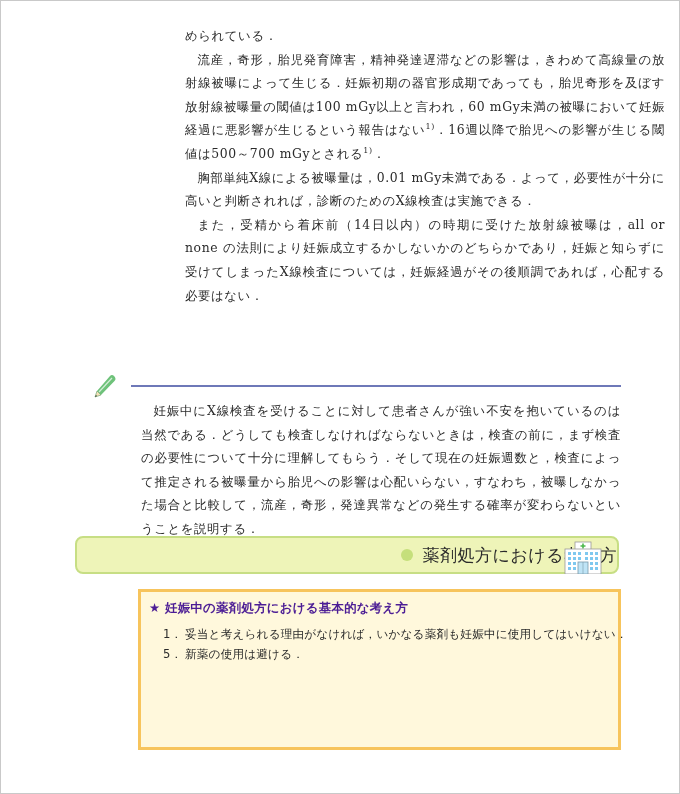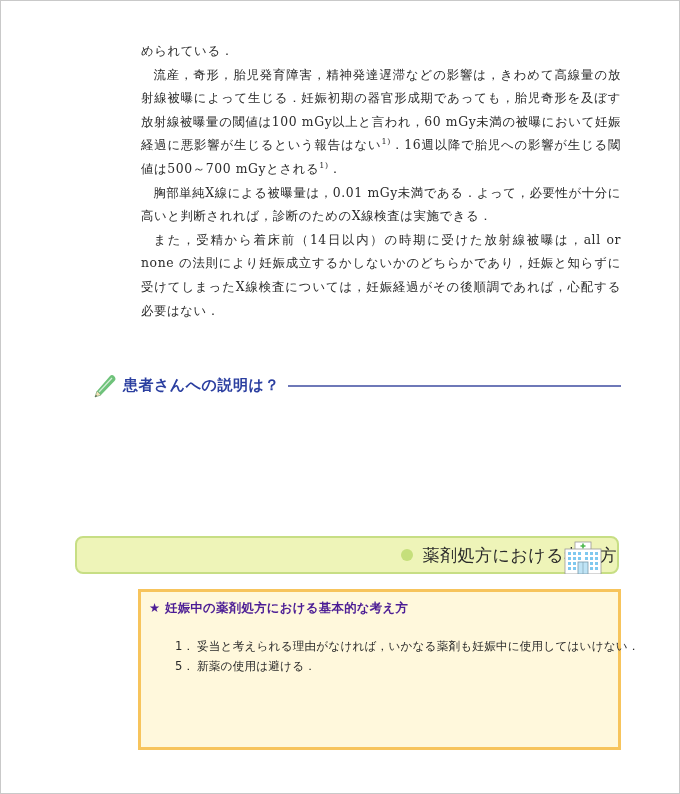--- a/index.html
+++ b/index.html
@@ -50,47 +50,49 @@
 
     .guideline-box {
       position: absolute; left: 137px; top: 588px; width: 483px; height: 161px;
       background: #fff8dc; border: 3px solid #f7c45c; box-sizing: border-box;
       font-family: "DejaVu Sans", "Liberation Sans", sans-serif;
     }
     .box-title {
       position: absolute; left: 8px; top: 8px; font-size: 12.4px; font-weight: bold;
       color: #4c1d95; letter-spacing: 0.3px;
     }
-    .box-list { position: absolute; left: 22px; top: 33px; margin: 12px; padding: 0; list-style: none; }
+    .box-list { position: absolute; left: 22px; top: 33px; margin: 0; padding: 0; list-style: none; }
     .box-item { font-size: 11.6px; line-height: 19.6px; color: #2a2a2a; white-space: nowrap; letter-spacing: 0.2px; }
     .box-num { display: inline-block; width: 22px; }
   </style>
 </head>
 <body>
 
 <div class="page">
 
-  <div class="body-text" style="top:38px;">
+  <div class="body-text" style="top:23px;margin-left:44px;">
     <p class="para noindent">められている．</p>
     <p class="para"><span>流産，奇形，胎児発育障害，精神発達遅滞などの影響は，きわめて高線量の放射線被曝によって生じる．妊娠初期の器官形成期であっても，胎児奇形を及ぼす放射線被曝量の閾値は100 mGy以上と言われ，60 mGy未満の被曝において妊娠経過に悪影響が生じるという報告はない</span><sup>1)</sup><span>．16週以降で胎児への影響が生じる閾値は500～700 mGyとされる</span><sup>1)</sup><span>．</span></p>
     <p class="para">胸部単純X線による被曝量は，0.01 mGy未満である．よって，必要性が十分に高いと判断されれば，診断のためのX線検査は実施できる．</p>
     <p class="para">また，受精から着床前（14日以内）の時期に受けた放射線被曝は，all or none の法則により妊娠成立するかしないかのどちらかであり，妊娠と知らずに受けてしまったX線検査については，妊娠経過がその後順調であれば，心配する必要はない．</p>
   </div>
 
   <div class="patient-heading">
     <svg class="pencil-icon" viewBox="0 0 28 28">
       <path d="M6 20 L19 5 Q21 3 23.5 5.5 Q25.5 8 23.5 10 L10 24 Z" fill="#6ec27a"></path>
       <path d="M6 20 L10 24 L4 26 Z" fill="#f3e0b8" stroke="#5a9a62" stroke-width="0.6"></path>
       <path d="M4 26 L5 24 L6 25 Z" fill="#333"></path>
       <path d="M8 21 L21 7" stroke="#ffffff" stroke-width="1.2" opacity="0.7"></path>
     </svg>
-    <span class="patient-title">患者さんへの説明は？</span>
     <div class="patient-rule"></div>
   </div>
 
+  <div class="body-text" style="top:398px;">
+    <p class="para">妊娠中にX線検査を受けることに対して患者さんが強い不安を抱いているのは当然である．どうしても検査しなければならないときは，検査の前に，まず検査の必要性について十分に理解してもらう．そして現在の妊娠週数と，検査によって推定される被曝量から胎児への影響は心配いらない，すなわち，被曝しなかった場合と比較して，流産，奇形，発達異常などの発生する確率が変わらないということを説明する．</p>
+  </div>
 
   <div class="section-banner">
     <div class="banner-dot"></div>
     <span class="banner-title">薬剤処方における考え方</span>
     <svg class="hospital-icon" viewBox="0 0 40 34">
       <rect x="12" y="2" width="16" height="8" fill="#ffffff" stroke="#9a9a9a" stroke-width="0.8"></rect>
       <path d="M20 3.5 v5 M17.5 6 h5" stroke="#4cb84c" stroke-width="1.6"></path>
       <rect x="2" y="9" width="36" height="25" fill="#ffffff" stroke="#9a9a9a" stroke-width="0.8"></rect>
       <g fill="#7ec8ef">
         <rect x="5" y="12" width="3" height="3"></rect>

